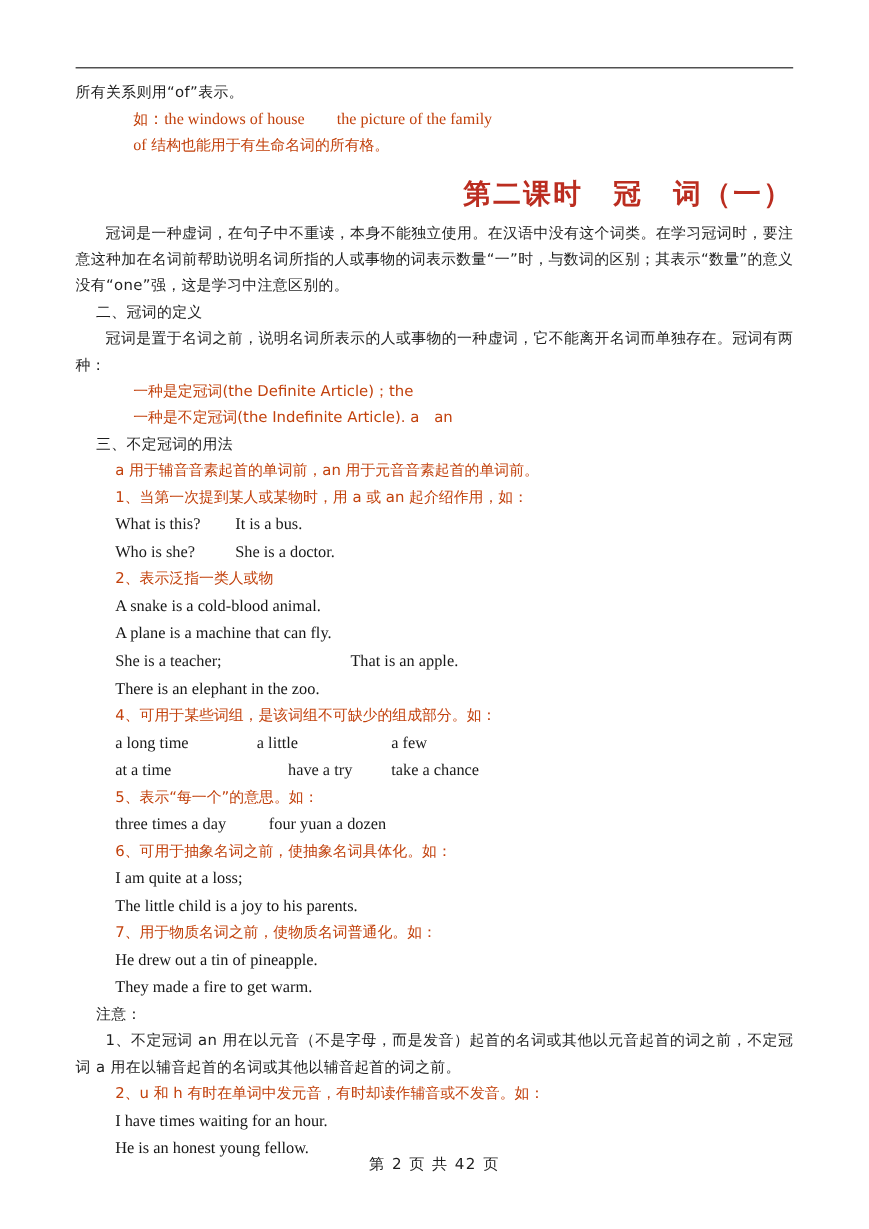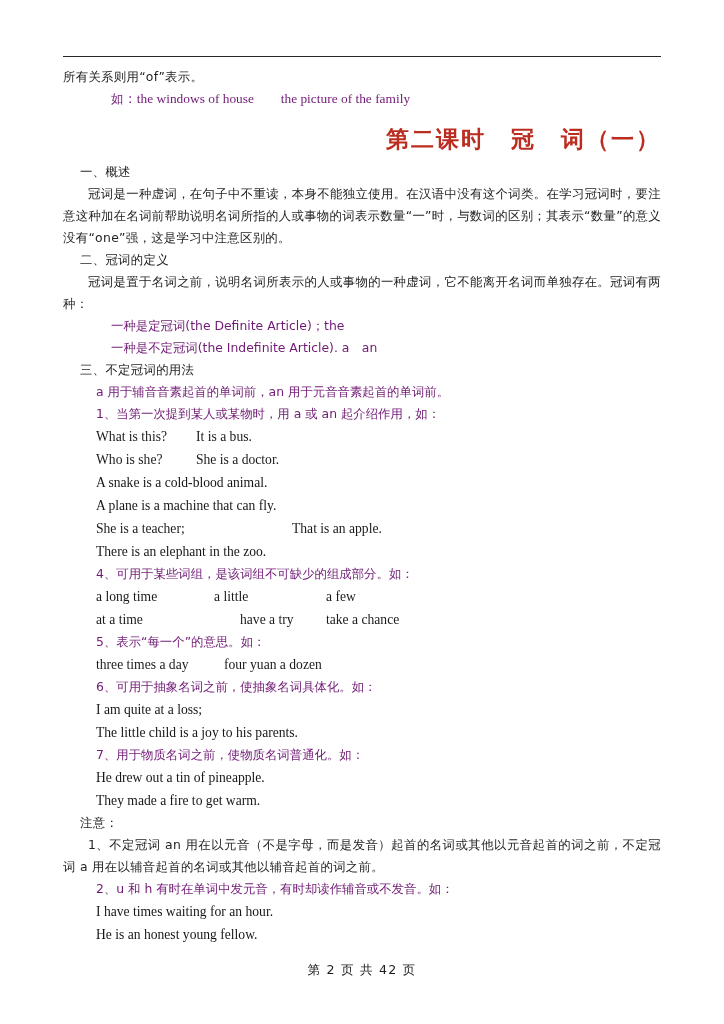--- a/index.html
+++ b/index.html
@@ -52,21 +52,21 @@
     font-family: "Liberation Serif", "DejaVu Serif", serif;
     font-size: 13.6px;
     line-height: 23px;
     color: #161616;
     margin: 0;
   }
   .mix {
     font-family: "DejaVu Sans", "Liberation Sans", sans-serif;
     font-size: 12.4px;
     line-height: 22px;
-    color: #701a75;
+    color: #c2410c;
     margin: 0;
   }
   .mix .serif, .zh .serif {
     font-family: "Liberation Serif", "DejaVu Serif", serif;
     font-size: 13.4px;
   }
 
   .ind-0  { margin-left: 0; }
   .ind-1  { margin-left: 17px; }
   .ind-2  { margin-left: 33px; }
@@ -128,47 +128,51 @@
   <div class="header-rule"></div>
 
   <div class="content">
 
     <p class="zh ind-0 top-line">所有关系则用“of”表示。</p>
 
     <p class="mix ind-3">
       <span class="eg-label">如</span><span class="serif">：the windows of house　　the picture of the family</span>
     </p>
 
+    <p class="mix ind-3">
+      <span class="serif">of</span>
+      <span>结构也能用于有生命名词的所有格。</span>
+    </p>
 
 
     <div class="title-wrap">
       <span class="title" style="color: rgb(187, 45, 32);">第二课时　冠　词（一）</span>
     </div>
 
-    <p class="zh ind-1">一、概述</p>
     <p class="zh ind-0" style="text-indent:25px">冠词是一种虚词，在句子中不重读，本身不能独立使用。在汉语中没有这个词类。在学习冠词时，要注意这种加在名词前帮助说明名词所指的人或事物的词表示数量“一”时，与数词的区别；其表示“数量”的意义没有“one”强，这是学习中注意区别的。</p>
 
     <p class="zh ind-1">二、冠词的定义</p>
     <p class="zh ind-0" style="text-indent:25px">冠词是置于名词之前，说明名词所表示的人或事物的一种虚词，它不能离开名词而单独存在。冠词有两种：</p>
     <p class="mix ind-3">一种是定冠词(the Definite Article)；the</p>
     <p class="mix ind-3">一种是不定冠词(the Indefinite Article). a　an</p>
 
     <p class="zh ind-1">三、不定冠词的用法</p>
     <p class="mix ind-2">a 用于辅音音素起首的单词前，an 用于元音音素起首的单词前。</p>
 
     <p class="mix ind-2"><span>1、</span><span>当第一次提到某人或某物时，用 a 或 an 起介绍作用，如：</span></p>
     <div class="cols ind-2">
       <span style="left:0px">What is this?</span>
       <span style="left:100px">It is a bus.</span>
     </div>
     <div class="cols ind-2">
       <span style="left:0px">Who is she?</span>
       <span style="left:100px">She is a doctor.</span>
     </div>
 
+    <p class="mix ind-2"><span>2、</span><span>表示泛指一类人或物</span></p>
     <p class="en ind-2">A snake is a cold-blood animal.</p>
     <p class="en ind-2">A plane is a machine that can fly.</p>
 
     <div class="cols ind-2">
       <span style="left:0px">She is a teacher;</span>
       <span style="left:196px">That is an apple.</span>
     </div>
     <p class="en ind-2">There is an elephant in the zoo.</p>
 
     <p class="mix ind-2"><span>4、</span><span>可用于某些词组，是该词组不可缺少的组成部分。如：</span></p>

